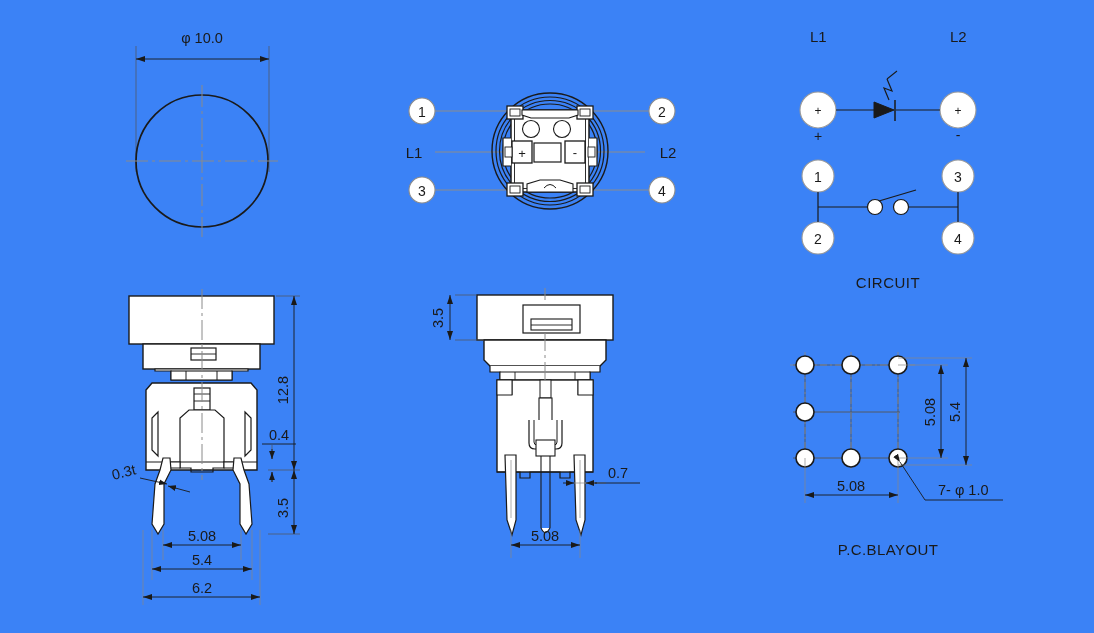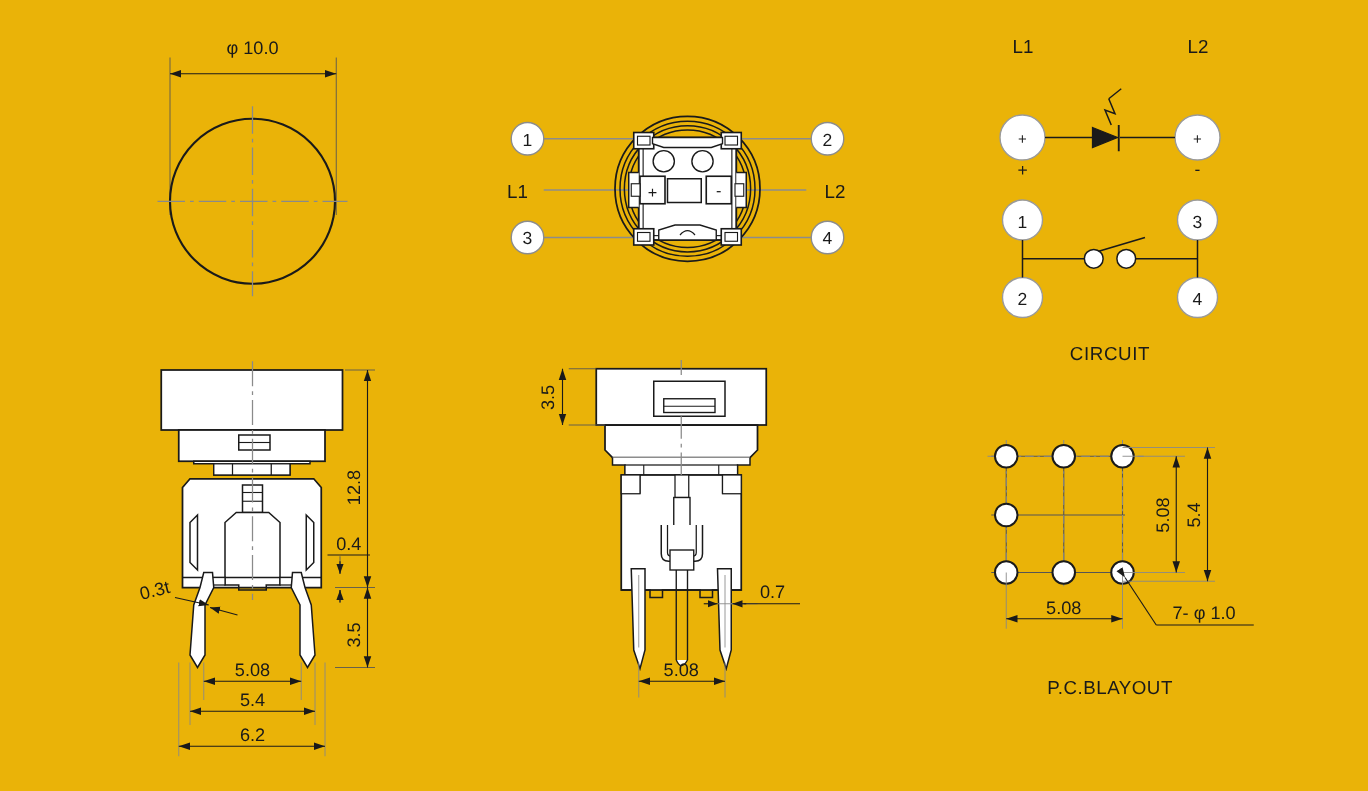--- a/index.html
+++ b/index.html
@@ -8,21 +8,21 @@
     background: #ffffff;
   }
   body {
     font-family: "Liberation Sans", sans-serif;
     color: #1a1a1a;
   }
   #sheet {
     position: relative;
     width: 1094px;
     height: 633px;
-    background: #eab308;
+    background: #3b82f6;
     overflow: hidden;
   }
   #sheet svg {
     position: absolute;
     left: 0;
     top: 0;
   }
   .lbl {
     font-family: "Liberation Sans", sans-serif;
     fill: #1a1a1a;

